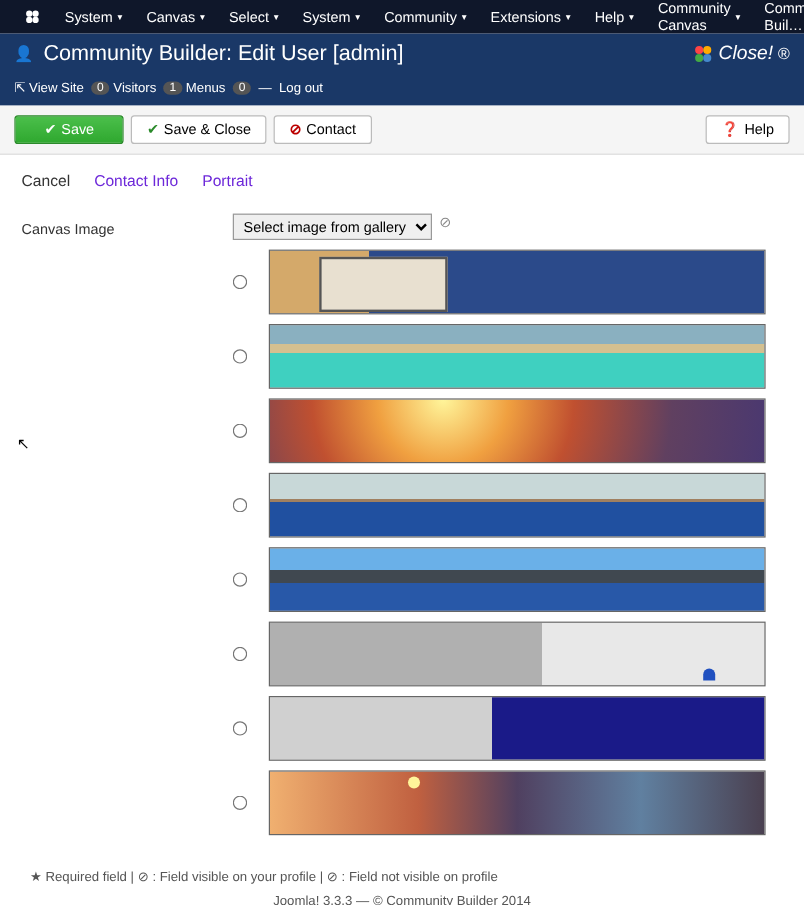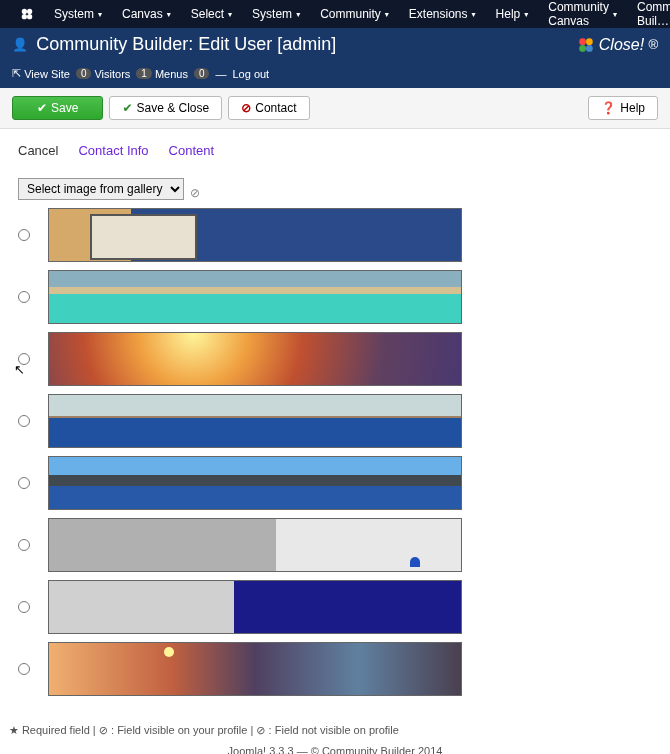--- a/index.html
+++ b/index.html
@@ -22,39 +22,39 @@
 .btn-green { background:linear-gradient(#4bbf4b,#2fa82f); color:#fff; border:1px solid #2a8a2a; padding:4px 24px; }
 .btn-help { padding:4px 12px; }
 .content { padding:12px 18px; }
 .tabs { display:flex; gap:20px; font-size:13px; margin-bottom:18px; }
 .tab { cursor:pointer; padding:2px 0; }
 .tab.active { color:#333; }
 .tab.inactive { color:#6d28d9; }
 .row { display:flex; align-items:flex-start; gap:16px; }
 .label-col { width:160px; font-size:12px; color:#333; padding-top:6px; }
 .field-col { flex:1; }
-.select-wrap { display:flex; align-items:flex-end; gap:6px; margin-bottom:8px; }
+.select-wrap { display:flex; align-items:flex-start; gap:6px; margin-bottom:8px; }
 select { font-size:12px; padding:2px 4px; border:1px solid #999; }
 .dim-icon { color:#888; font-size:12px; }
 .gallery { display:flex; flex-direction:column; gap:8px; margin-top:4px; }
 .gallery-row { display:flex; align-items:center; gap:18px; }
 .radio { width:12px; height:12px; }
 .thumb { width:414px; height:54px; border:1px solid #666; }
 .g1 { background:linear-gradient(to right,#d4a96a 0%,#d4a96a 20%,#2b4a8a 20%,#2b4a8a 100%); position:relative; }
 .g1::before { content:""; position:absolute; left:10%; top:10%; width:25%; height:80%; background:#e8e0d0; border:2px solid #555; }
 .g2 { background:linear-gradient(#8ab0c0 0%,#8ab0c0 30%,#d4c090 30%,#d4c090 45%,#3fd0c0 45%,#3fd0c0 100%); }
 .g3 { background:radial-gradient(circle at 35% 0%,#fff59a 0%,#f0a040 20%,#c05030 40%,#604060 70%,#4a3870 100%); }
 .g4 { background:linear-gradient(#c8d8d8 0%,#c8d8d8 40%,#a08060 40%,#a08060 45%,#2050a0 45%,#2050a0 100%); }
 .g5 { background:linear-gradient(#6ab0e8 0%,#6ab0e8 35%,#404850 35%,#404850 55%,#2858a8 55%,#2858a8 100%); }
 .g6 { background:linear-gradient(to right,#b0b0b0 0%,#b0b0b0 55%,#e8e8e8 55%,#e8e8e8 100%); position:relative; }
 .g6::after { content:""; position:absolute; right:10%; bottom:4px; width:10px; height:10px; background:#2050c0; border-radius:50% 50% 0 0; }
 .g7 { background:linear-gradient(to right,#d0d0d0 0%,#d0d0d0 45%,#1a1a88 45%,#1a1a88 100%); }
 .g8 { background:linear-gradient(to right,#f0b070 0%,#c06040 30%,#504060 50%,#6080a0 75%,#4a4050 100%); position:relative; }
 .g8::before { content:""; position:absolute; left:28%; top:4px; width:10px; height:10px; background:#fff59a; border-radius:50%; }
-.footer-legend { font-size:11px; color:#555; padding:16px 9px 4px; }
+.footer-legend { font-size:11px; color:#555; padding:16px 25px 4px; }
 .footer-version { text-align:center; font-size:11px; color:#555; padding:4px 0 12px; }
 .cursor { position:absolute; left:14px; top:362px; font-size:13px; color:#000; pointer-events:none; }
 .check-icon { color:#fff; }
 .close-icon { color:#b00; font-weight:bold; }
 .user-icon { font-size:13px; }
 </style>
 </head>
 <body>
 
 <div class="topbar">
@@ -162,24 +162,25 @@
   <button class="btn btn-help">
       <span>❓</span>
       <span>Help</span>
     </button>
 </div>
 
 <div class="content">
   <div class="tabs">
     <div class="tab active">Cancel</div>
     <div class="tab inactive">Contact Info</div>
-    <div class="tab inactive">Content</div>
+    <div class="tab inactive">Portrait</div>
   </div>
 
   <div class="row">
+    <div class="label-col">Canvas Image</div>
     <div class="field-col">
       <div class="select-wrap">
         <select>
           <option>Select image from gallery</option>
         </select>
         <span class="dim-icon">⊘</span>
       </div>
       <div class="gallery">
         <div class="gallery-row">
             <input type="radio" name="g" class="radio" style="">

